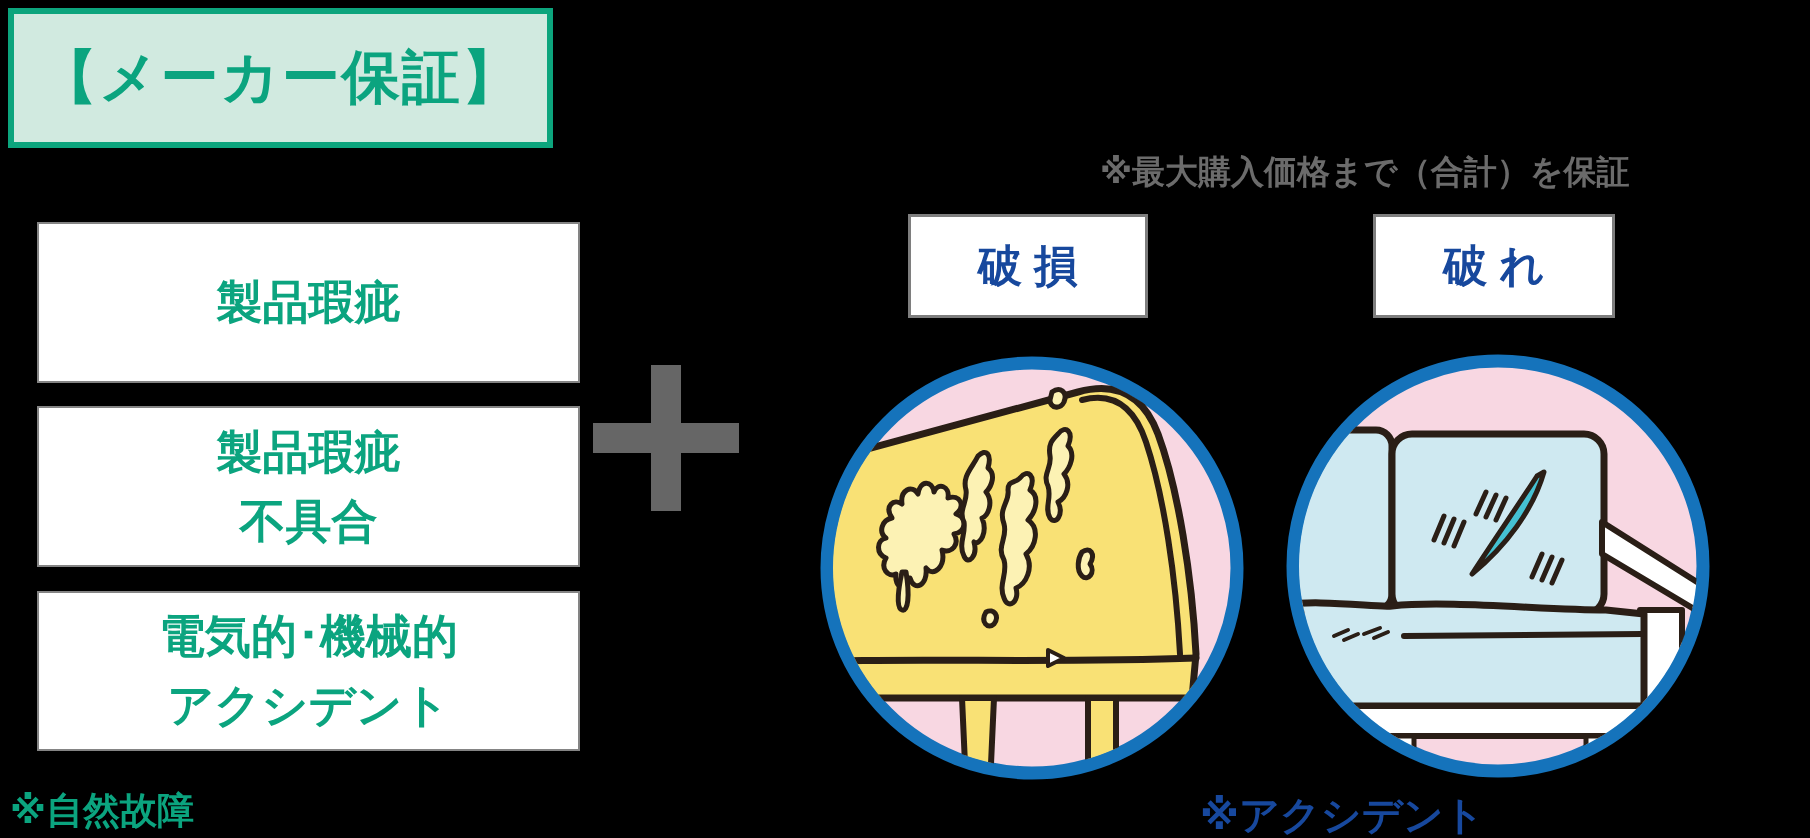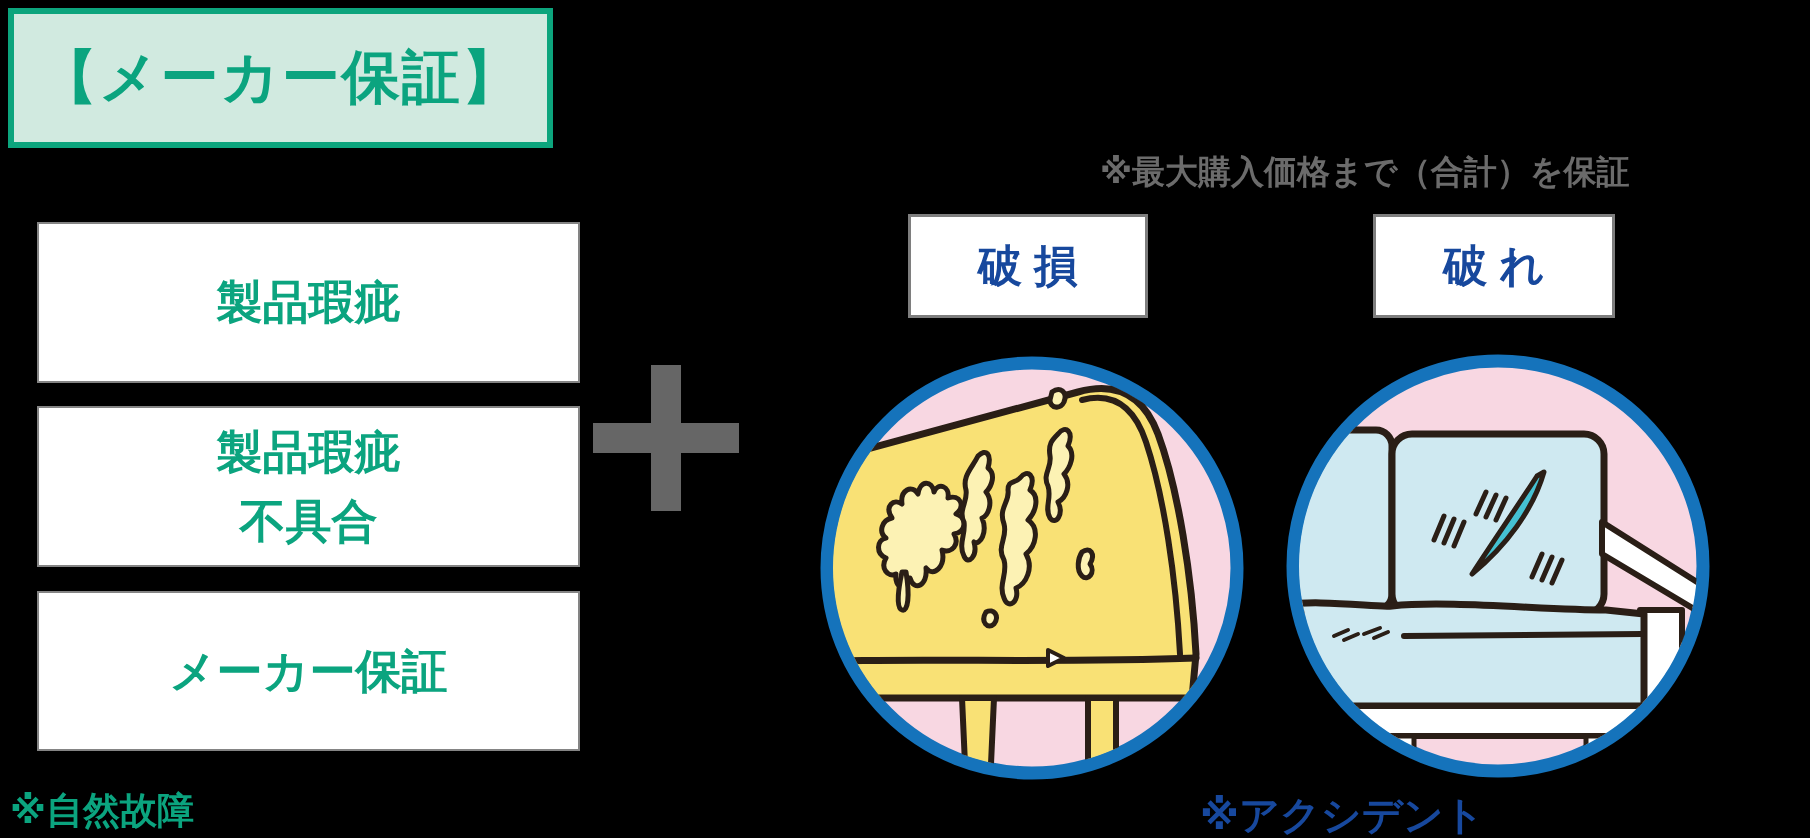--- a/index.html
+++ b/index.html
@@ -40,21 +40,22 @@
   </div>
 
   <div class="item-box item-box-1">
     <span>製品瑕疵</span>
   </div>
   <div class="item-box item-box-2">
     <span>製品瑕疵</span>
     <span>不具合</span>
   </div>
   <div class="item-box item-box-3">
-    <span>メーカー保証</span>
+    <span>電気的･機械的</span>
+    <span>アクシデント</span>
   </div>
 
   <div class="note note-green">※自然故障</div>
 
   <div>
     <div class="plus-bar plus-h"></div>
     <div class="plus-bar plus-v"></div>
   </div>
 
 

